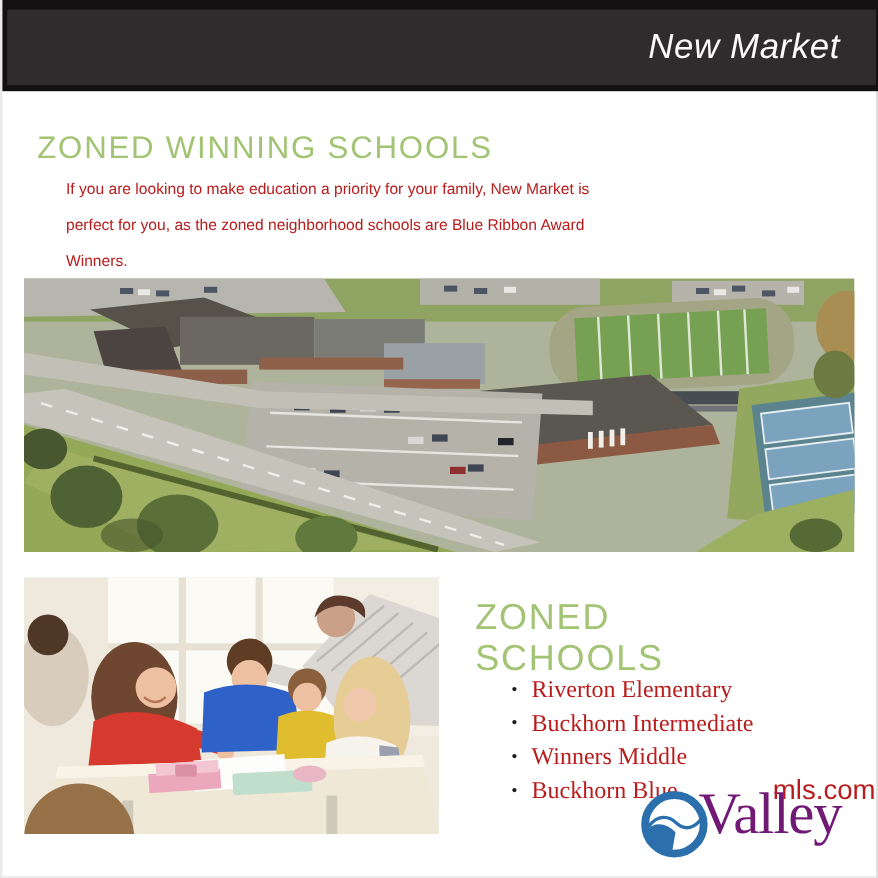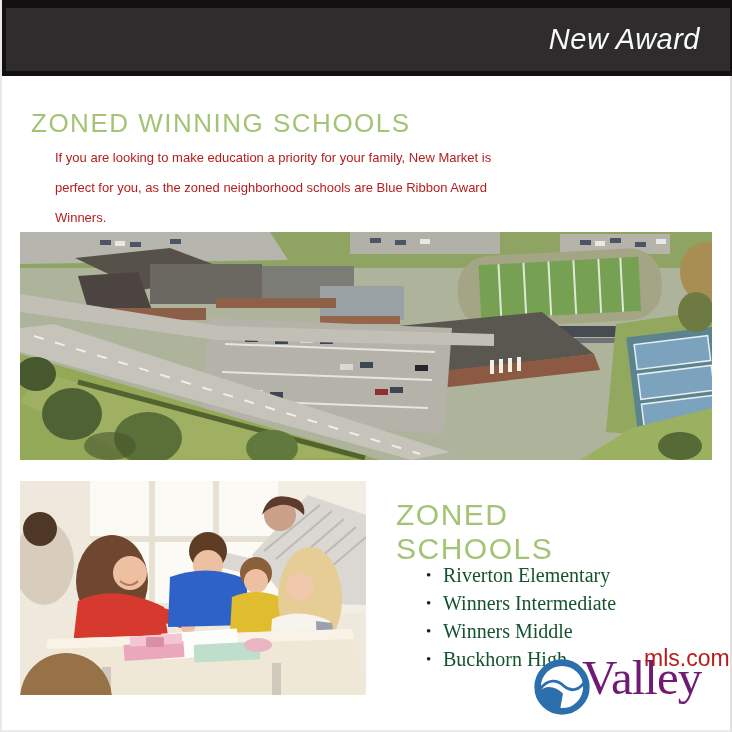--- a/index.html
+++ b/index.html
@@ -29,21 +29,21 @@
     position:absolute;left:55px;top:143px;margin:0;color:#b91c1c;font-size:13px;
     line-height:30px;white-space:pre;font-family:"Liberation Sans",sans-serif;
   }
   
   .photo{position:absolute;display:block;}
   .photo-aerial{left:20px;top:232px;}
   .photo-classroom{left:20px;top:481px;}
   
   .school-list{
     position:absolute;left:424px;top:562px;margin:0;padding:0;list-style:none;
-    font-family:"Liberation Serif",serif;font-size:20px;color:#14532d;
+    font-family:"Liberation Serif",serif;font-size:20px;color:#b91c1c;
   }
   .school-list li{position:relative;padding-left:19px;line-height:27px;margin-bottom:1px;}
   .school-list li::before{
     content:"\2022";position:absolute;left:2px;top:0;font-size:15px;color:#1c1c1c;
   }
   
   .logo{position:absolute;left:531px;top:650px;width:200px;height:70px;z-index:6;}
   .logo-icon{position:absolute;left:0;top:7px;}
   .logo-valley{
     position:absolute;left:51px;top:-1px;font-family:"Liberation Serif",serif;
@@ -54,21 +54,21 @@
     font-size:23px;color:#b91c1c;
   }
 </style>
 </head>
 <body>
 
 <div class="page">
 
   <div class="header-band">
     <div class="header-inner">
-      <span class="header-title">New Award</span>
+      <span class="header-title">New Market</span>
     </div>
   </div>
 
   <div class="green-heading h-award">ZONED WINNING SCHOOLS</div>
   <p class="intro-paragraph">If you are looking to make education a priority for your family, New Market is
 perfect for you, as the zoned neighborhood schools are Blue Ribbon Award
 Winners.</p>
 
   <svg class="photo photo-aerial" width="692" height="228" viewBox="0 0 692 228" role="img">
     <rect width="692" height="228" fill="#aeb49b"></rect>
@@ -238,23 +238,23 @@
     <rect x="174" y="162" width="66" height="18" rx="2" fill="#bfdecb" transform="rotate(-3 207 171)"></rect>
     <ellipse cx="238" cy="164" rx="14" ry="7" fill="#e8b7c3"></ellipse>
 
     <circle cx="46" cy="218" r="46" fill="#977249"></circle>
   </svg>
 
   <div class="green-heading h-zoned">ZONED
 SCHOOLS</div>
   <ul class="school-list">
     <li>Riverton Elementary</li>
-    <li>Winners Intermediate</li>
+    <li>Buckhorn Intermediate</li>
     <li>Winners Middle</li>
-    <li>Buckhorn High</li>
+    <li>Buckhorn Blue</li>
   </ul>
 
   <div class="logo">
     <svg class="logo-icon" width="62" height="60" viewBox="0 0 64 64">
       <circle cx="32" cy="32" r="26" fill="#ffffff" stroke="#2b6fad" stroke-width="7"></circle>
       <path d="M9,34 C17,23 27,24 34,31 C42,38 50,35 56,27" stroke="#2b6fad" stroke-width="3" fill="none"></path>
       <path d="M7,37 C15,29 25,31 33,39 L30,56 C19,54 10,47 7,37 Z" fill="#2b6fad"></path>
     </svg>
     <span class="logo-valley">Valley</span>
     <span class="logo-domain">mls.com</span>

